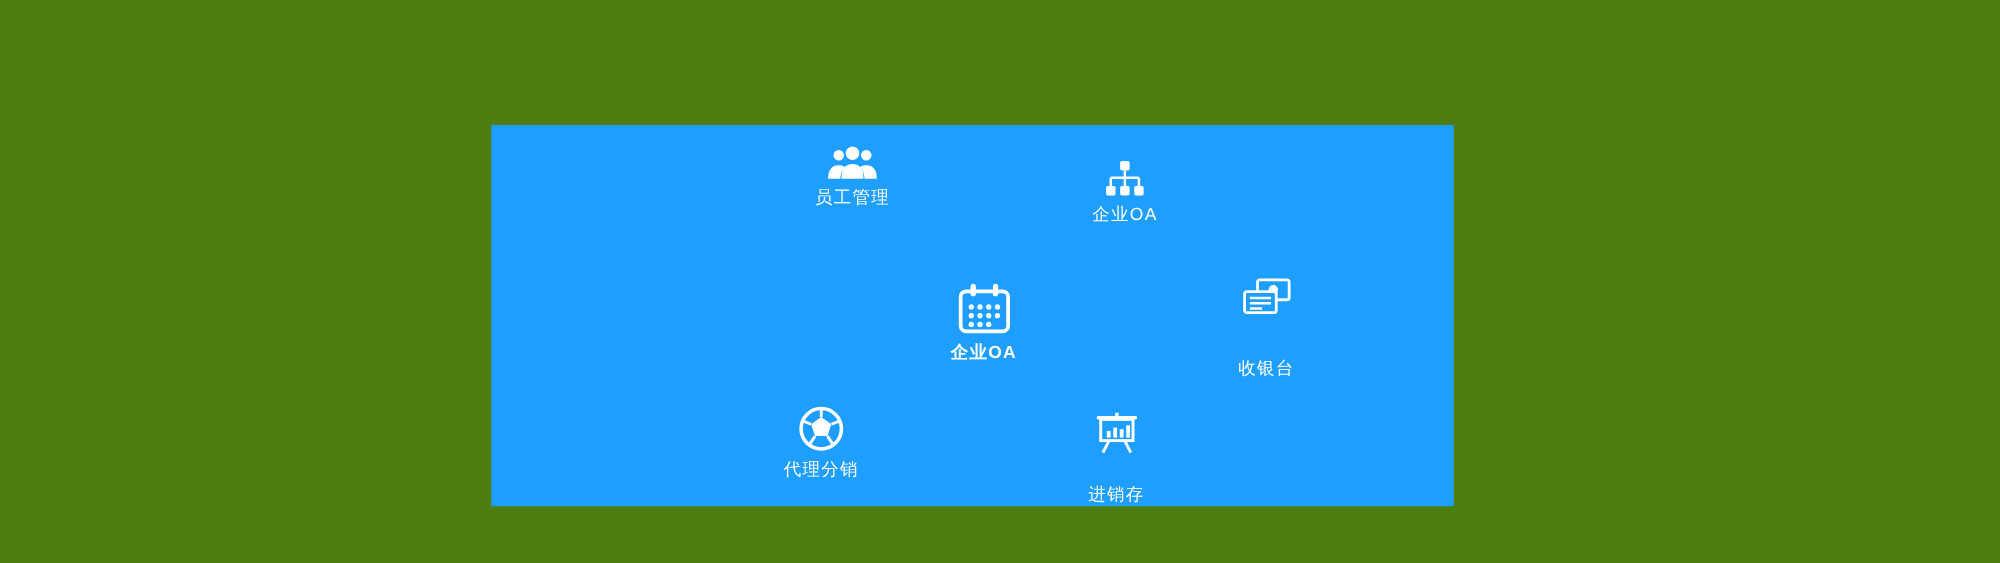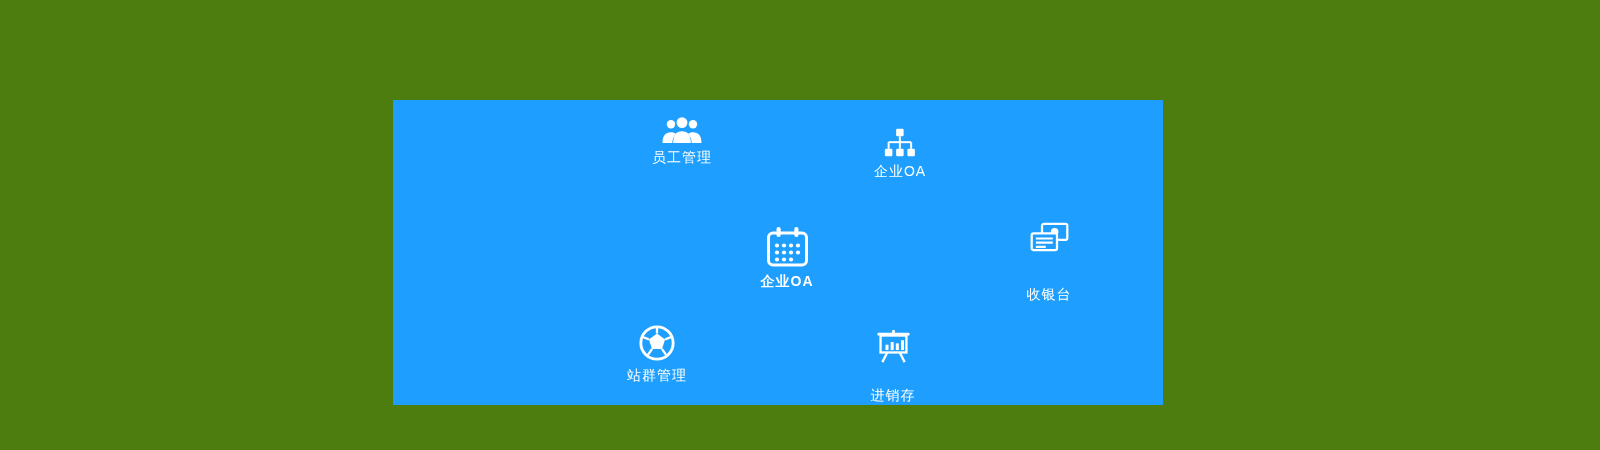--- a/index.html
+++ b/index.html
@@ -32,21 +32,21 @@
     color:#ffffff;
     font-size:14px;
     letter-spacing:1px;
     white-space:nowrap;
   }
   
   .pos-1{left:289px;top:16px;}
   .pos-2{left:507px;top:28px;}
   .pos-3{left:126px;top:124px;}
   .pos-4{left:394px;top:126px;font-weight:bold;}
-  .pos-5{left:656px;top:122px;gap:34px;}
+  .pos-5{left:620px;top:122px;gap:34px;}
   .pos-6{left:264px;top:224px;}
   .pos-7{left:500px;top:230px;gap:24px;}
 </style>
 </head>
 <body>
 
 <div class="canvas">
   <div class="panel" style="background: rgb(30, 159, 255);">
 
     <div class="feature-item pos-1">
@@ -134,21 +134,21 @@
           <polygon points="20,10 28.5,16.2 25.2,26.2 14.8,26.2 11.5,16.2" fill="#ffffff"></polygon>
           <g stroke="#ffffff" stroke-width="2.4" fill="none">
             <path d="M20,10 L20,3.2"></path>
             <path d="M28.5,16.2 L35.8,13.4"></path>
             <path d="M25.2,26.2 L30.2,33.6"></path>
             <path d="M14.8,26.2 L9.8,33.6"></path>
             <path d="M11.5,16.2 L4.2,13.4"></path>
           </g>
         </svg>
       </span>
-      <span class="label">站群管理</span>
+      <span class="label">代理分销</span>
     </div>
 
     <div class="feature-item pos-7">
       <span class="icon">
         <svg width="36" height="33" viewBox="0 0 40 37" xmlns="http://www.w3.org/2000/svg">
           <g fill="#ffffff">
             <rect x="18.4" y="0" width="3.2" height="5" rx="1"></rect>
             <rect x="2" y="3.2" width="36" height="3" rx="1"></rect>
           </g>
           <rect x="5.5" y="6.2" width="29" height="19" fill="none" stroke="#ffffff" stroke-width="2.6"></rect>

